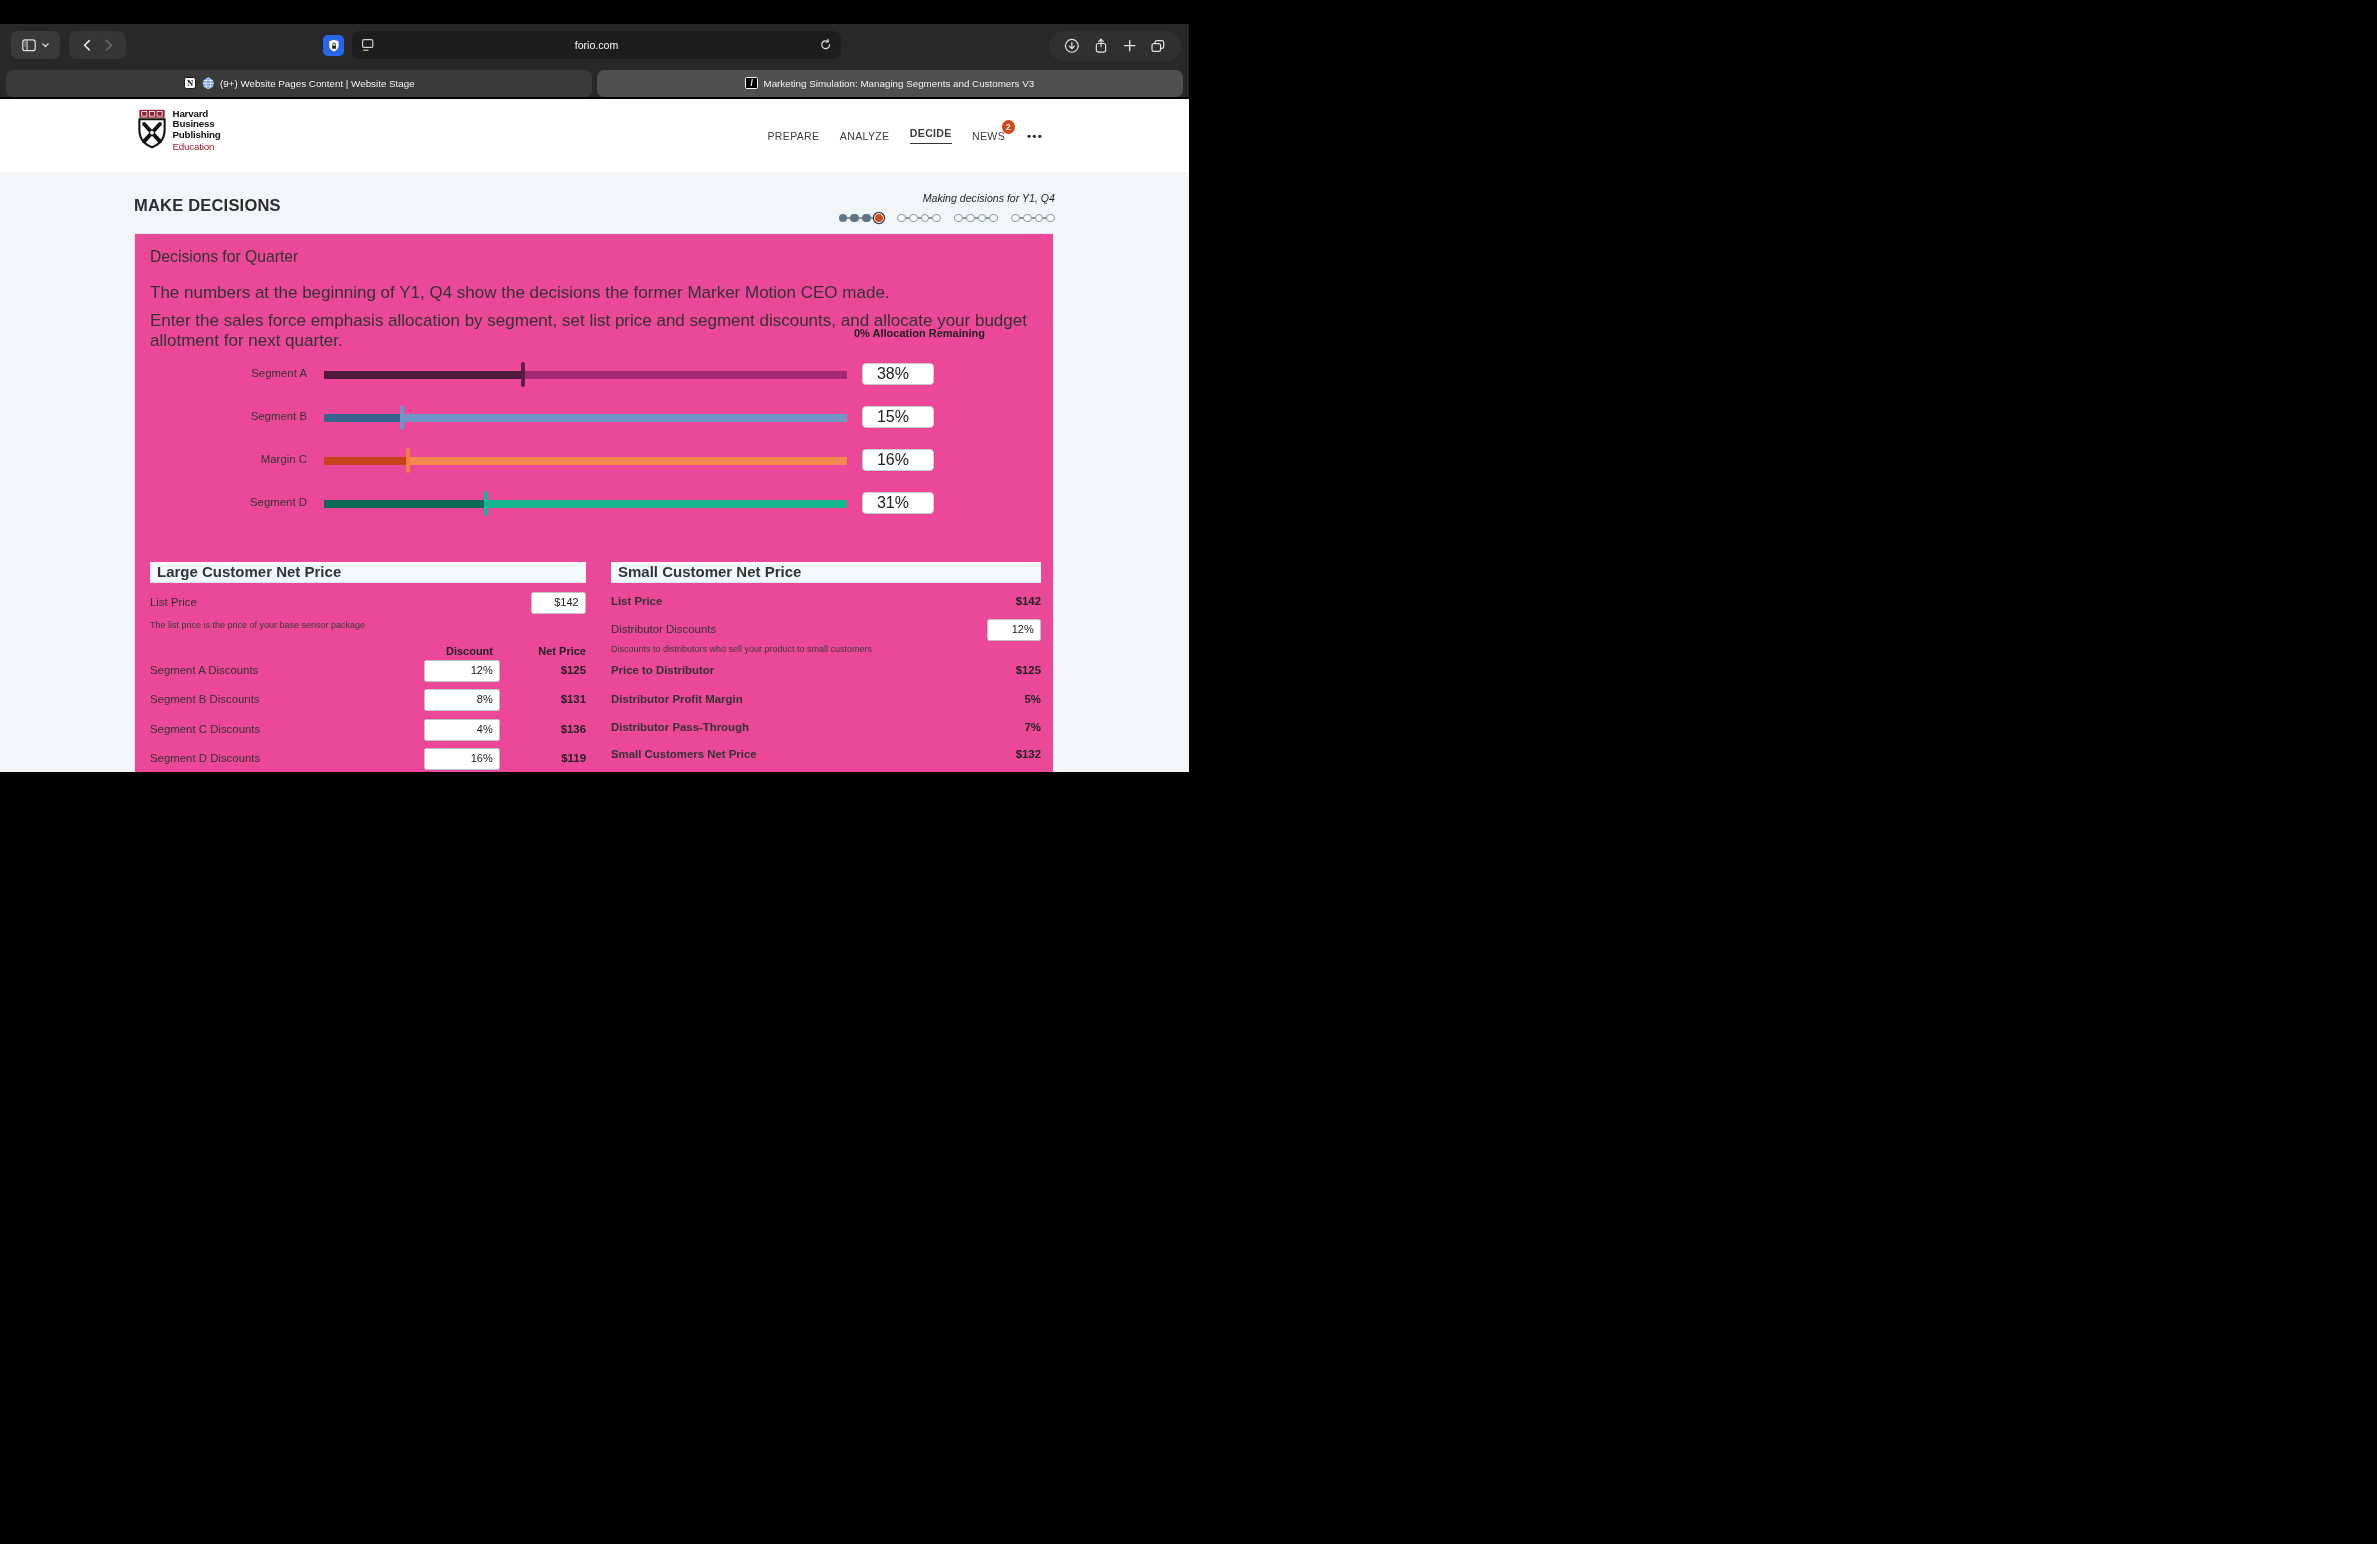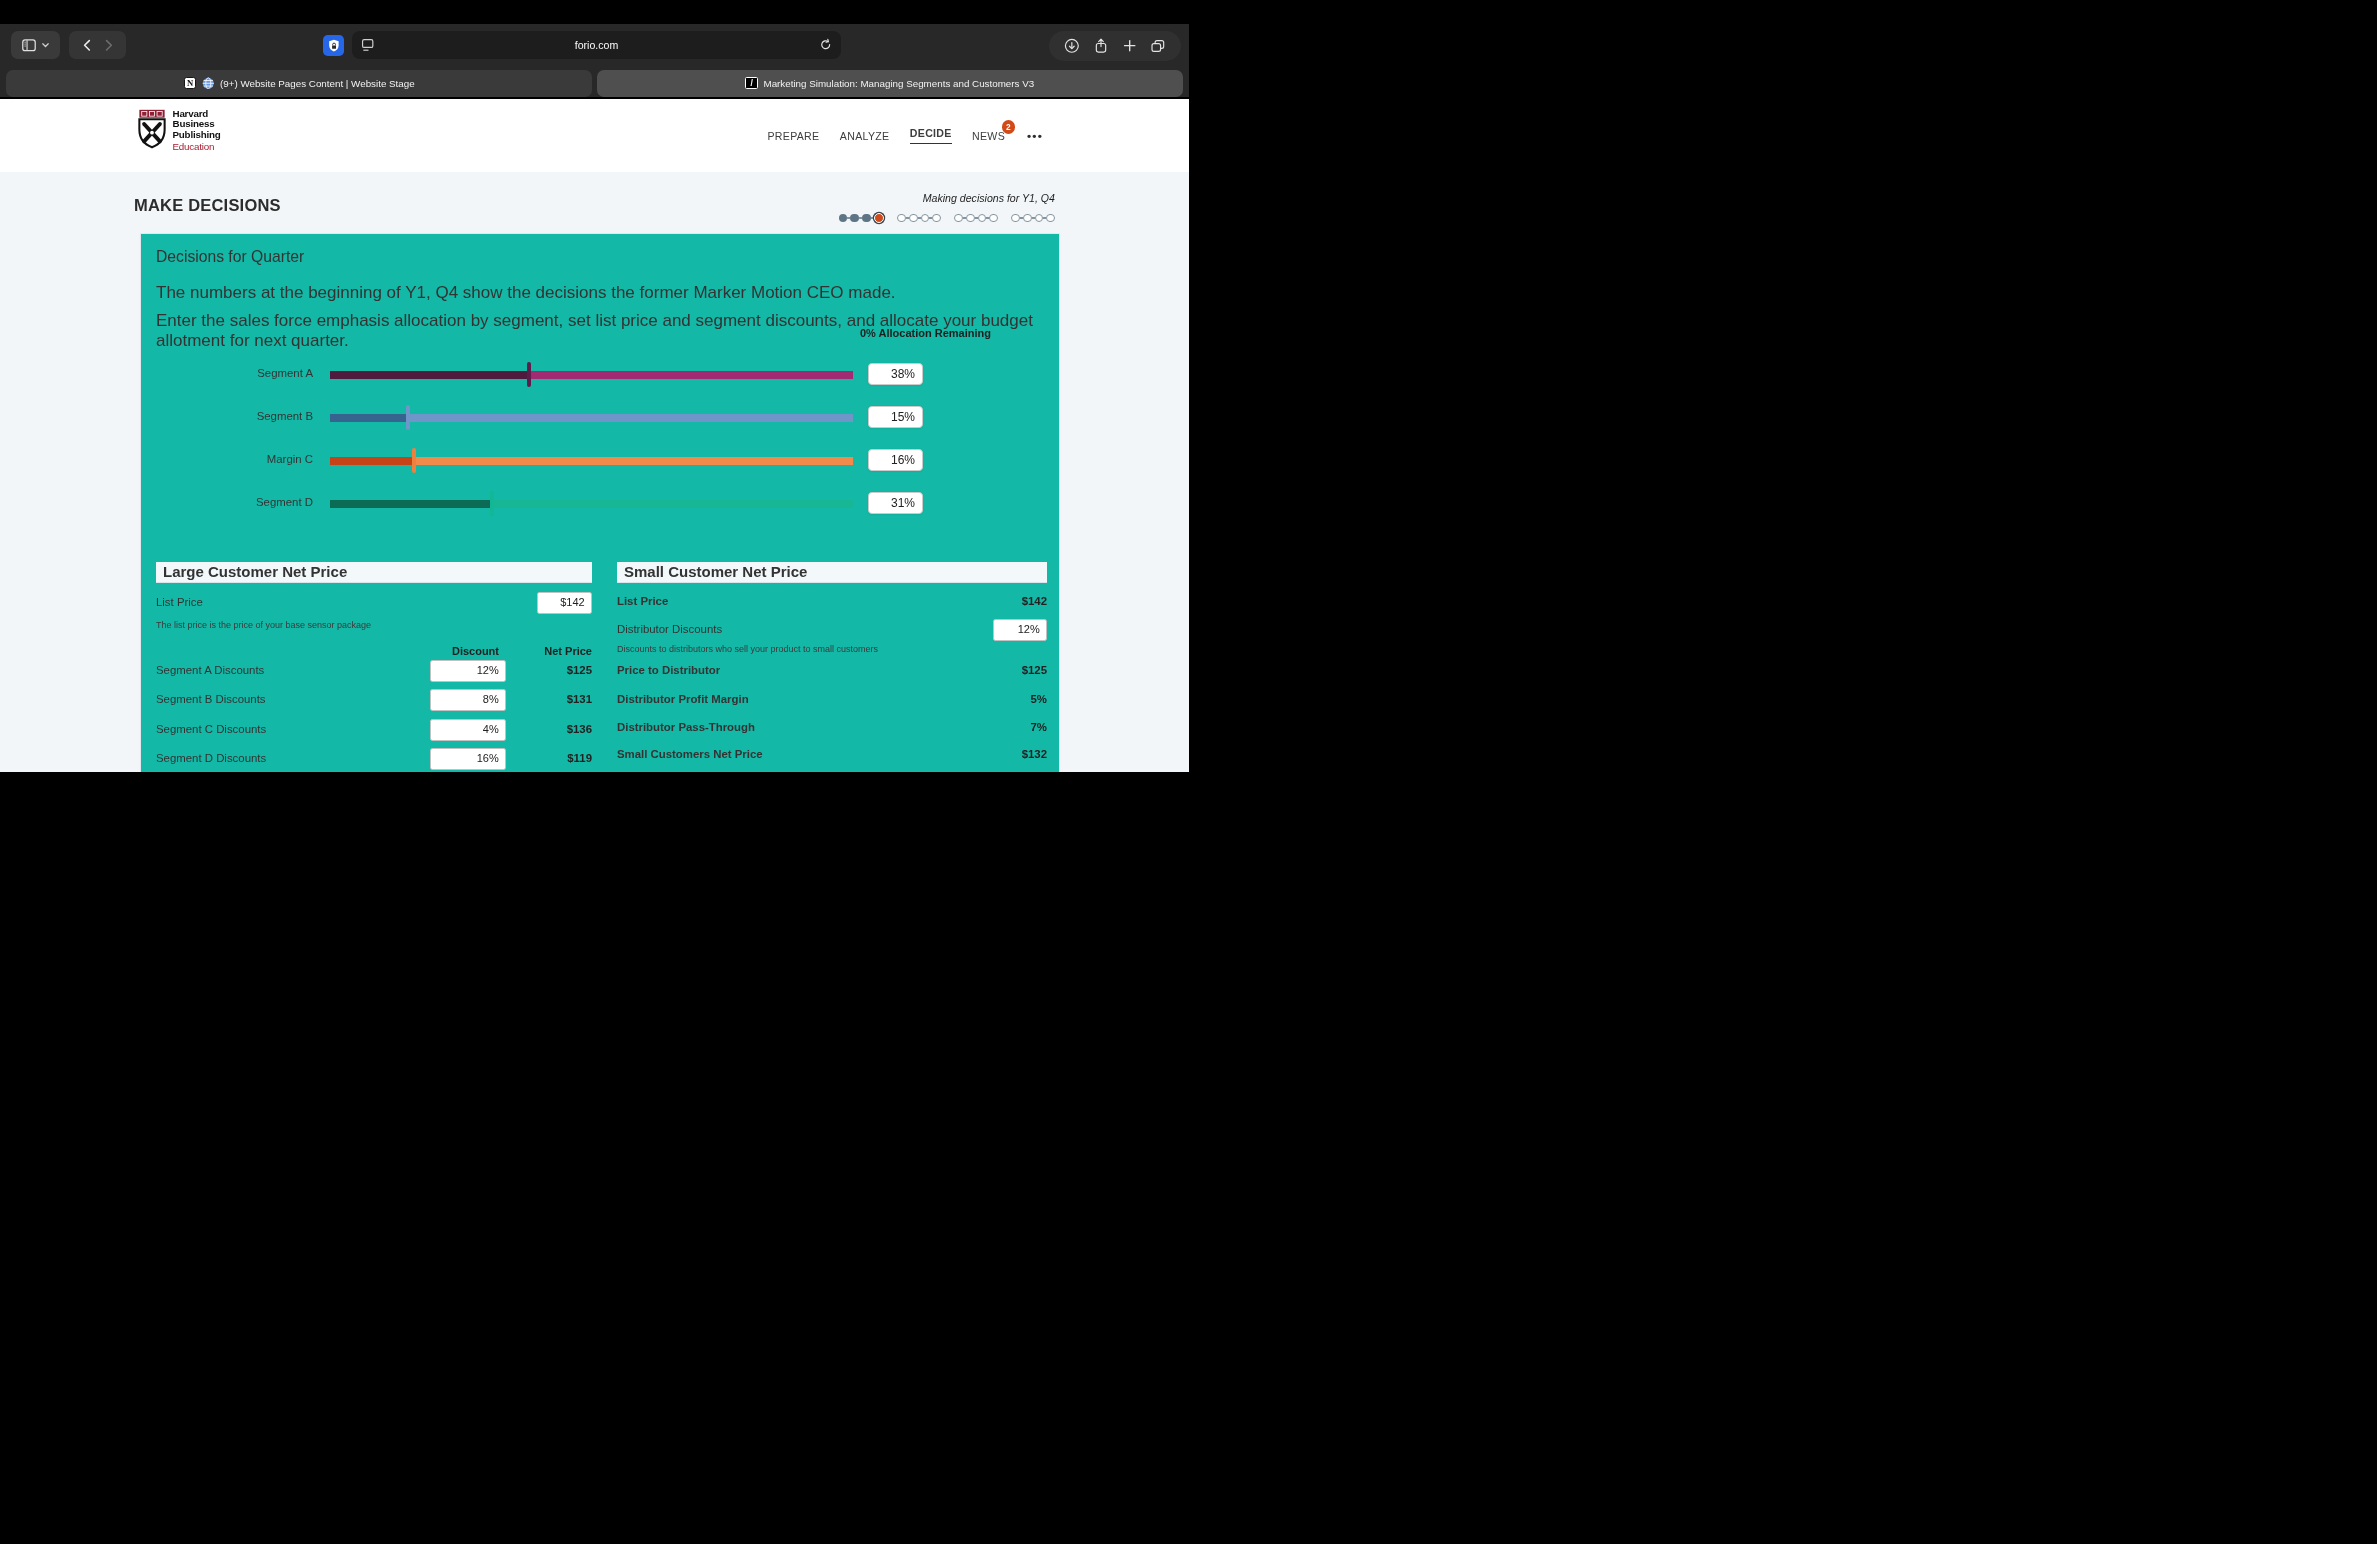--- a/index.html
+++ b/index.html
@@ -53,33 +53,33 @@
   .page-title{position:absolute;left:134px;top:24.4px;font-size:16.5px;font-weight:bold;color:#2c2c2c;letter-spacing:0.2px;}
   .progress-caption{position:absolute;right:134px;top:20.4px;font-style:italic;font-size:10.6px;color:#1e1e1e;}
   .dots{position:absolute;right:134px;top:41px;display:flex;gap:13.4px;align-items:center;}
   .dot-group{display:flex;align-items:center;}
   .dot{width:8.6px;height:8.6px;border-radius:50%;box-sizing:border-box;}
   .dot.done{background:#5e7585;}
   .dot.todo{background:#fff;border:1.2px solid #84959f;}
   .dot.current{width:10.2px;height:10.2px;background:#cf4a1c;border:1.6px solid #fff;box-shadow:0 0 0 1.2px #38434b;}
   .dot-link{width:3.1px;height:1.6px;background:#84959f;}
   
-  .card{position:absolute;left:134px;top:61px;width:920px;height:550px;background:#14b8a6;
-        border:0.8px solid #e3e8ee;box-shadow:0 0.8px 1.6px rgba(0,0,0,0.04);box-sizing:border-box;margin-left:6px;}
+  .card{position:absolute;left:134px;top:61px;width:920px;height:550px;background:#ec4899;
+        border:0.8px solid #e3e8ee;box-shadow:0 0.8px 1.6px rgba(0,0,0,0.04);box-sizing:border-box;}
   .card-title{position:absolute;left:15px;top:14px;font-size:15.7px;color:#333;}
   .card-p{position:absolute;left:15px;font-size:17px;color:#333;}
   .alloc-remaining{position:absolute;right:68px;top:93px;font-size:11px;font-weight:bold;color:#1e1e1e;}
   
   .slider-row{position:absolute;left:0;width:920px;height:23.6px;}
   .s-label{position:absolute;left:0;top:3.9px;width:172px;text-align:right;font-size:11.4px;color:#333;}
   .s-track{position:absolute;left:189px;top:7.9px;width:523px;height:7.9px;}
   .s-fill{position:absolute;left:0;top:0;height:7.9px;}
   .s-handle{position:absolute;top:-8.6px;width:3.9px;height:25px;border-radius:2px;margin-left:-2px;cursor:pointer;}
   .s-value{position:absolute;left:727px;top:0;width:46px;height:20.4px;background:#fff;border:0.8px solid #cbcbcb;
-           border-radius:3.9px;text-align:right;padding-right:7px;line-height:20.4px;font-size:12px;color:#222;
+           border-radius:3.9px;text-align:right;padding-right:24px;line-height:20.4px;font-size:16px;color:#222;
            box-shadow:0 0.8px 1.6px rgba(0,0,0,0.06);}
   
   .tcol{position:absolute;top:328px;}
   .tcol.left{left:15px;width:436px;}
   .tcol.right{left:476px;width:430px;}
   .t-header{height:20.4px;background:#f3f8fb;border-bottom:1.6px solid #d9e4ed;font-size:15px;color:#333;
             line-height:20.4px;padding-left:7px;font-weight:bold;}
   .t-label{position:absolute;left:0;font-size:11.4px;color:#333;line-height:21px;}
   .t-label.bold{font-weight:bold;}
   .t-note{position:absolute;left:0;font-size:9px;color:#3a3a3a;}

